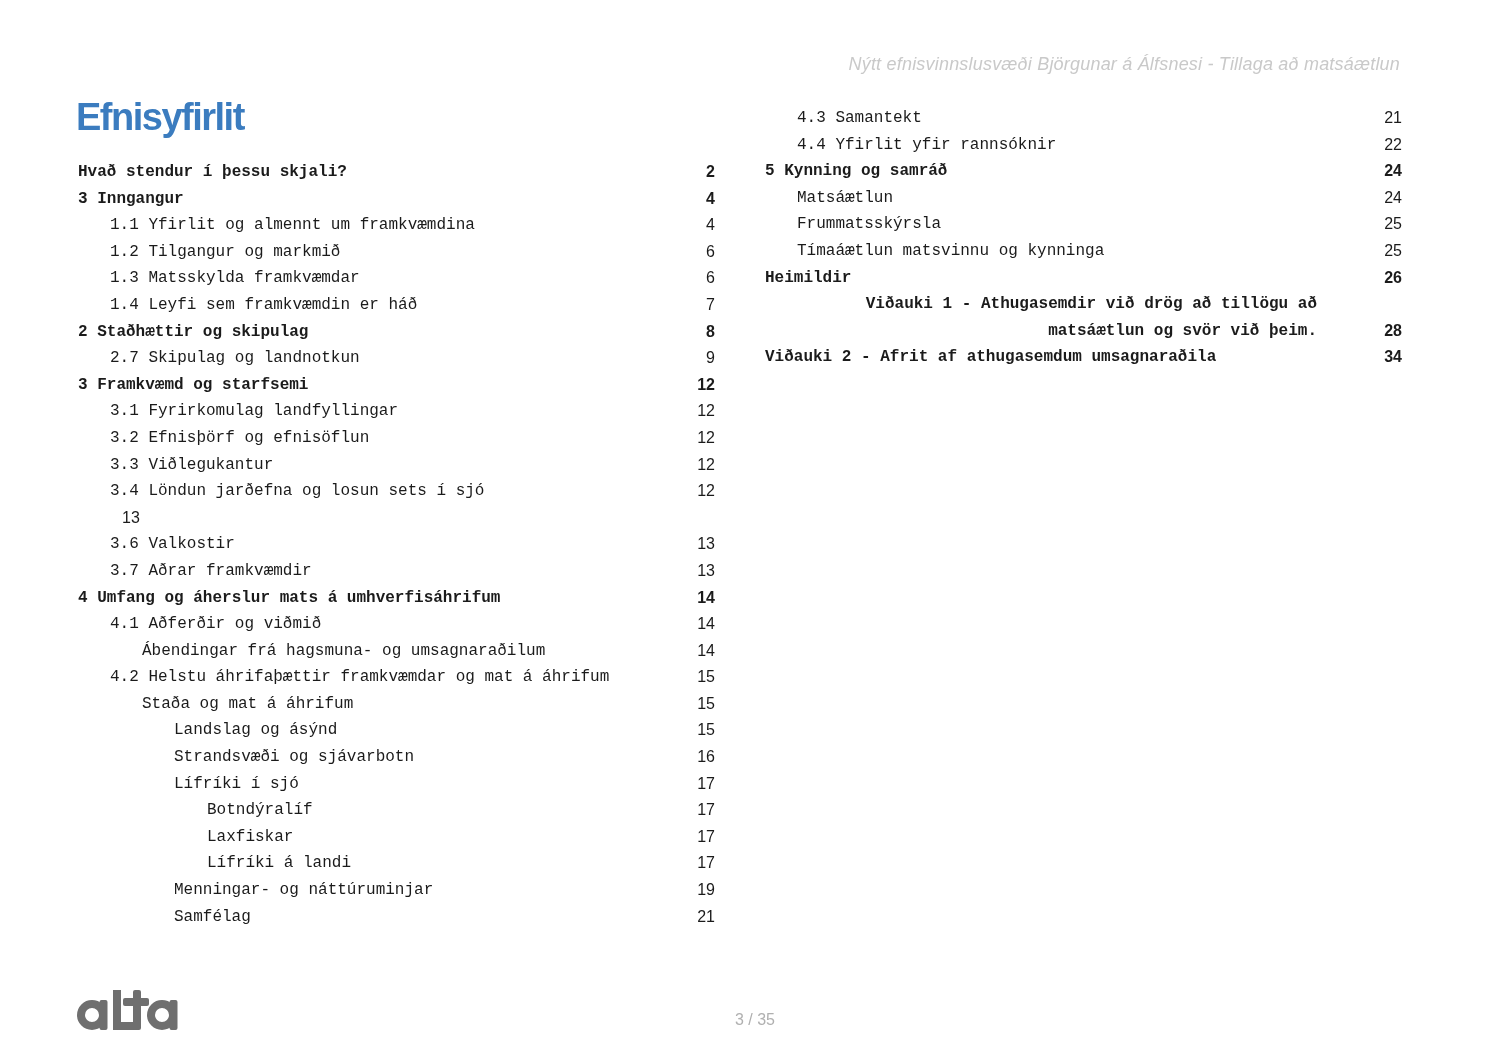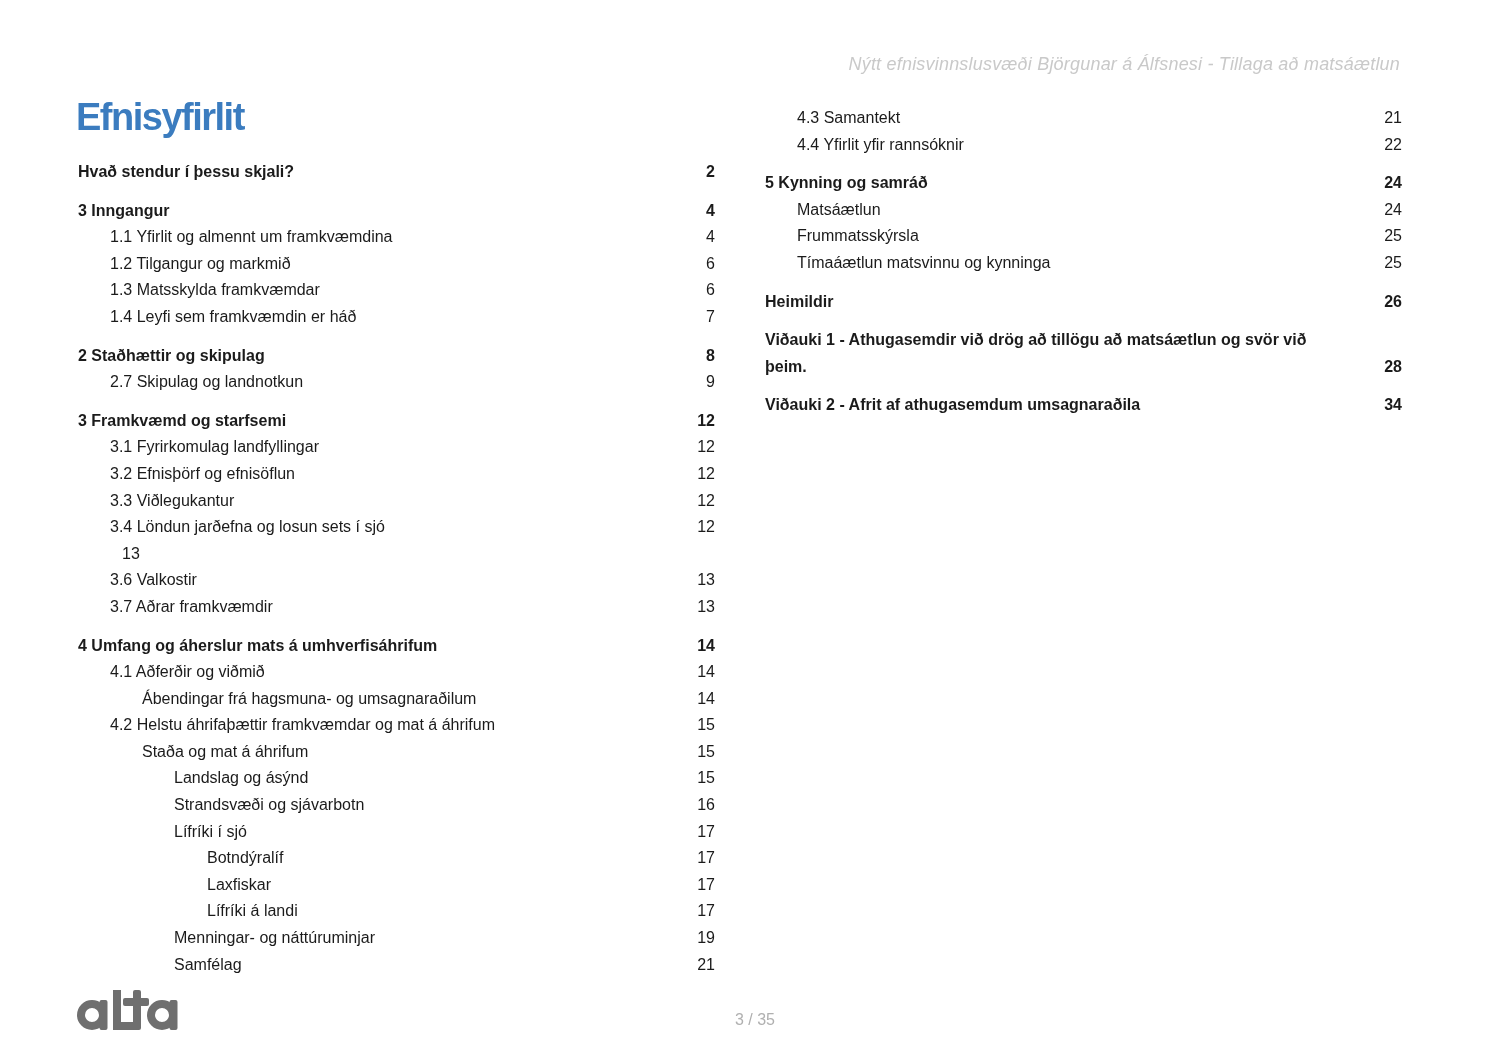--- a/index.html
+++ b/index.html
@@ -52,29 +52,29 @@
 
   .toc-row {
     display: flex;
     justify-content: space-between;
     align-items: flex-end;
     font-size: 16px;
     line-height: 26.6px;
     color: #1b1b1b;
     cursor: pointer;
   }
-  .toc-row.bold { font-weight: bold; margin-top: 12px; }
+  .toc-row.bold { font-weight: bold; }
   .col .toc-row:first-child { margin-top: 0; }
 
   .toc-row.lvl1 { padding-left: 32px; }
   .toc-row.lvl2 { padding-left: 64px; }
   .toc-row.lvl3 { padding-left: 96px; }
   .toc-row.lvl4 { padding-left: 129px; gap: 38px; }
 
-  .toc-label { text-align: left; }
+  .toc-label { text-align: right; font-family: Liberation Mono, monospace; }
   .col-right .toc-label { max-width: 552px; }
   .toc-page {
     margin-left: 12px;
     white-space: nowrap;
     text-align: right;
   }
   
   .footer-logo {
     position: absolute;
     left: 77px;

